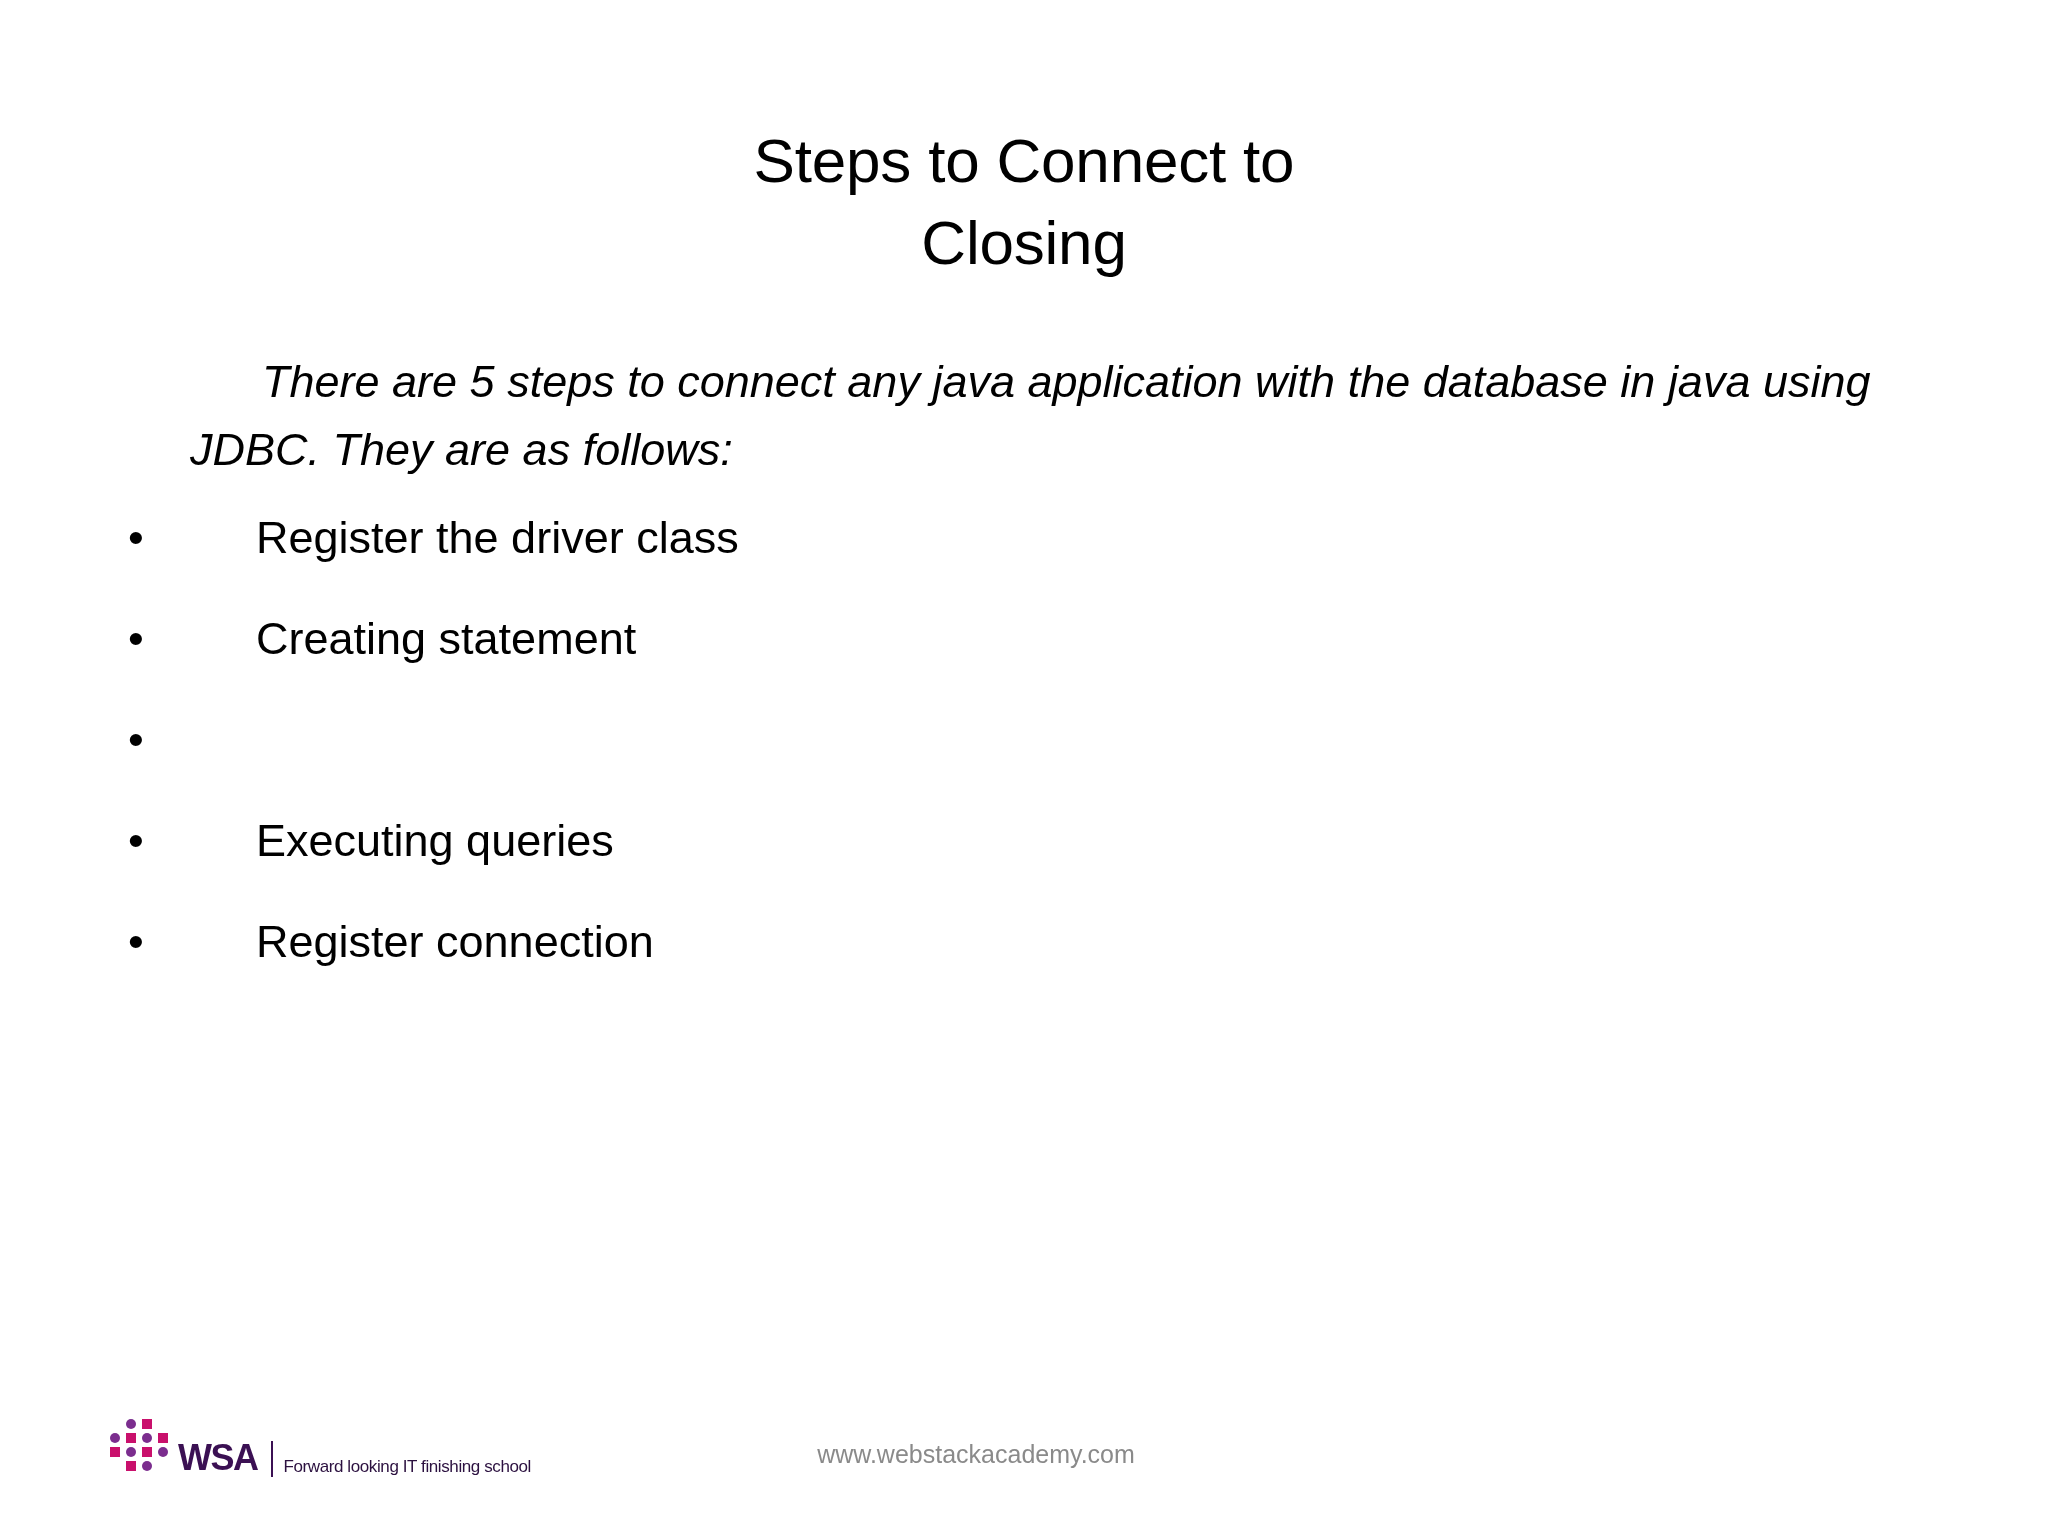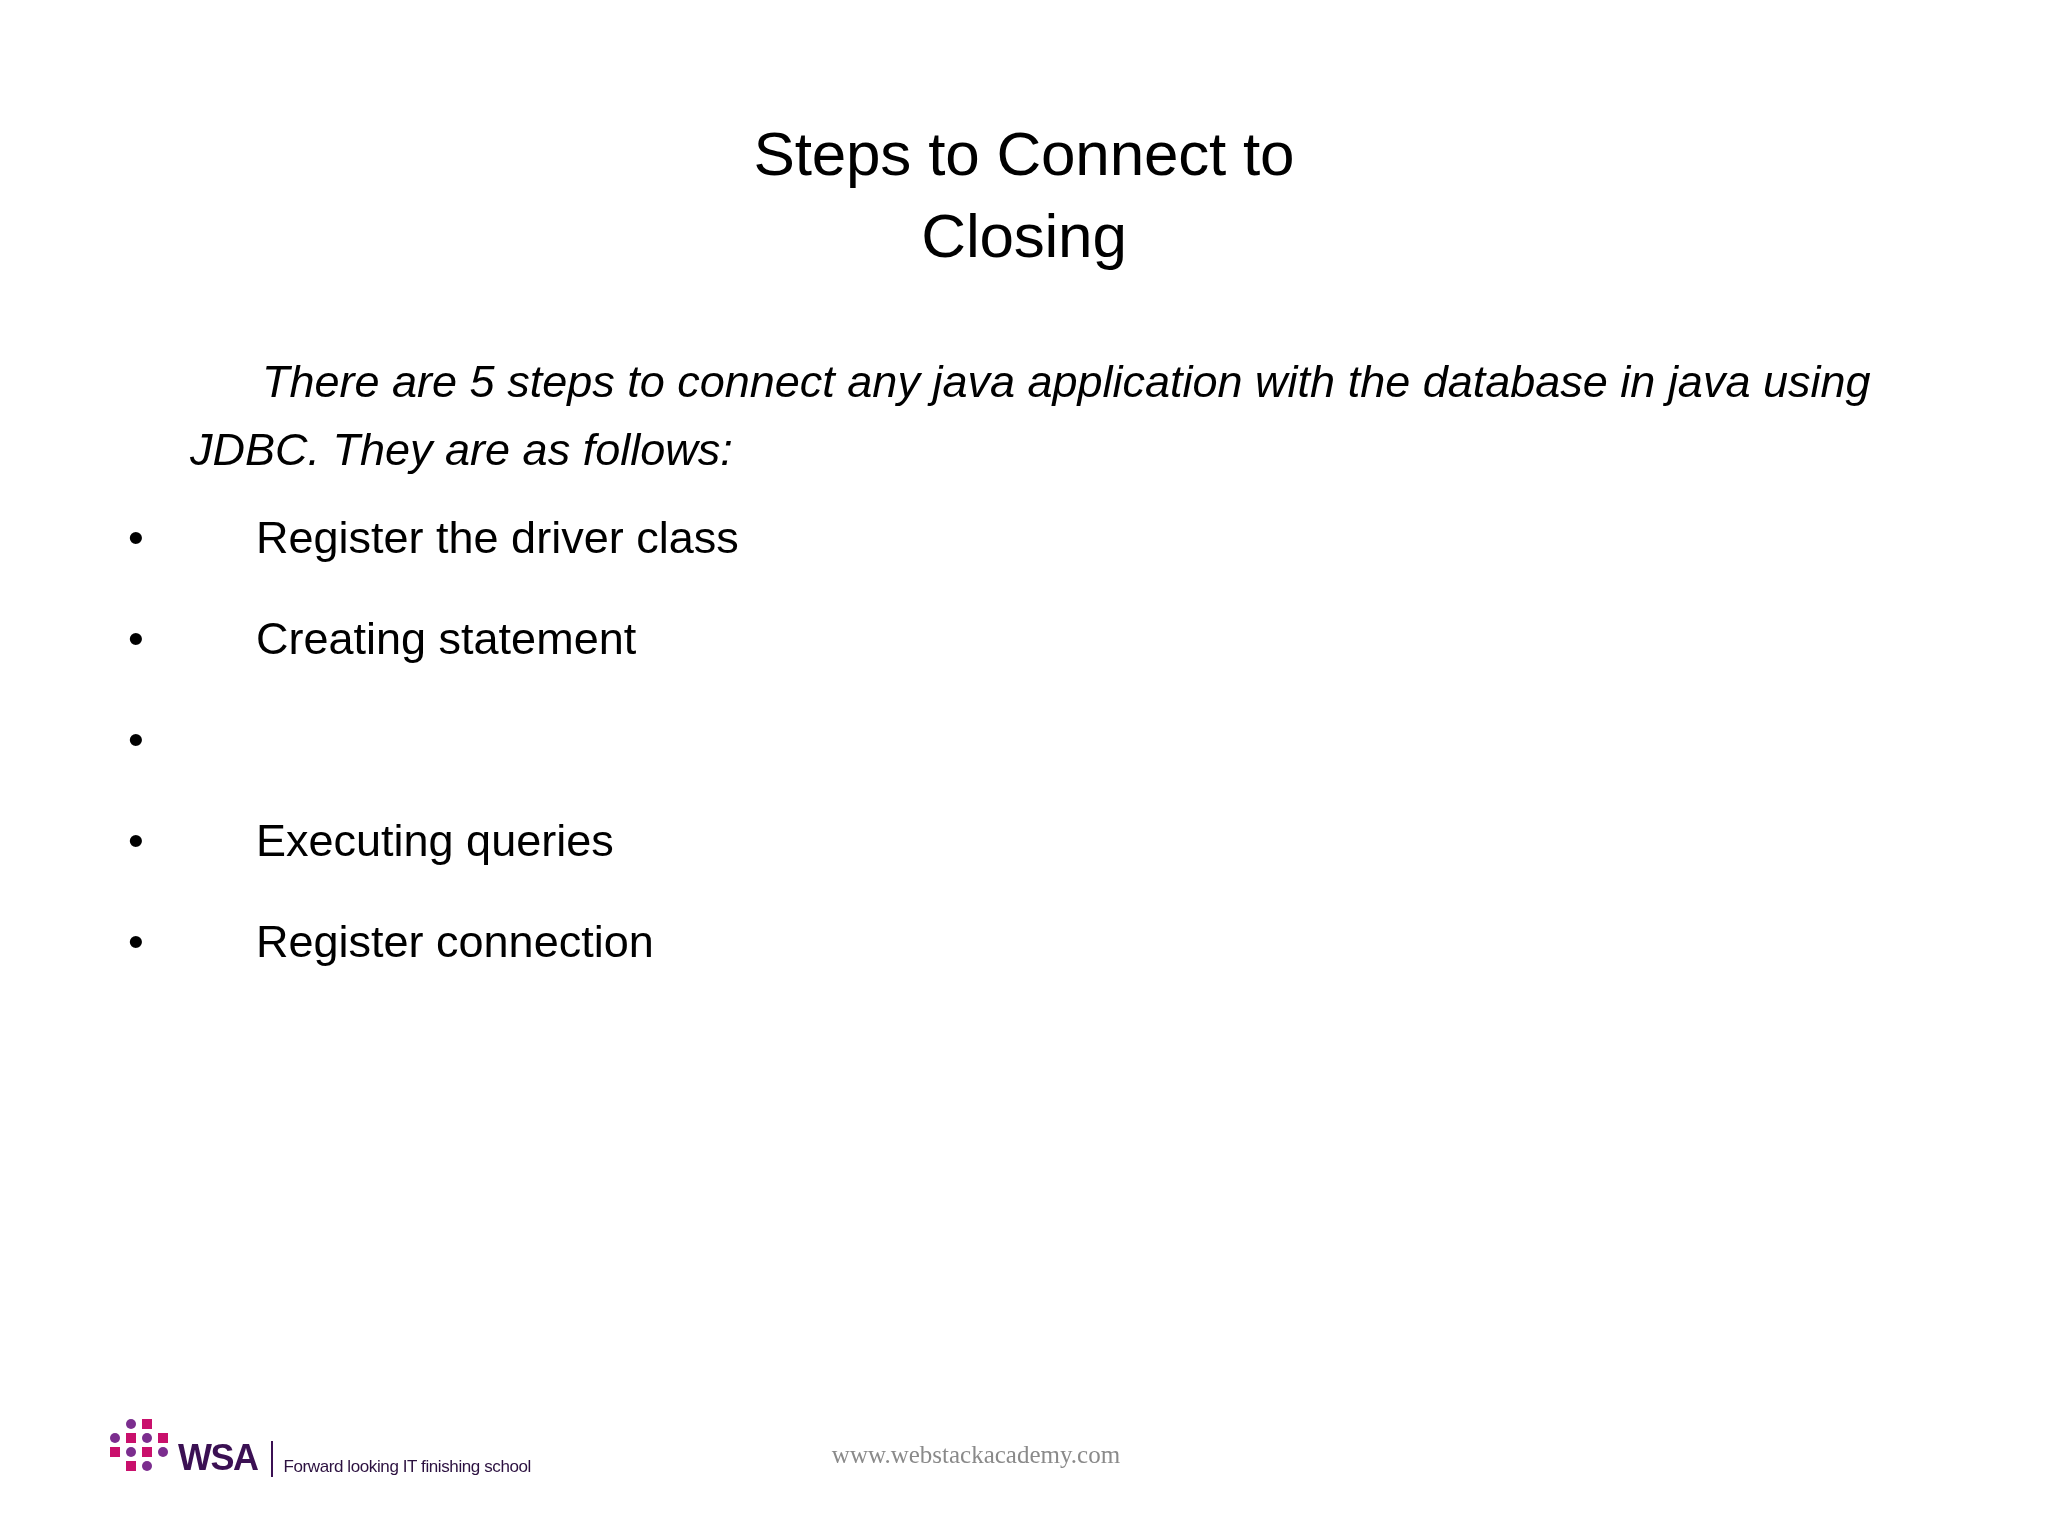--- a/index.html
+++ b/index.html
@@ -16,21 +16,21 @@
     width: 2048px;
     height: 1535px;
     background: #ffffff;
     overflow: hidden;
   }
 
   
   .title-block {
     position: absolute;
     left: 0;
-    top: 113px;
+    top: 120px;
     width: 2048px;
     text-align: center;
   }
   .title-line {
     font-family: "Liberation Sans", sans-serif;
     font-size: 62px;
     line-height: 82px;
     font-weight: 400;
     color: #000000;
     letter-spacing: -0.2px;
@@ -140,21 +140,21 @@
   }
 
   .footer-url {
     position: absolute;
     left: 0;
     bottom: 66px;
     width: 2048px;
     text-align: center;
     padding-right: 96px;
     box-sizing: border-box;
-    font-family: Liberation Serif, serif;
+    font-family: Liberation Sans, sans-serif;
     font-size: 25px;
     color: #8a8a8a;
   }
 </style>
 </head>
 <body>
 
 <div class="slide">
 
   <div class="title-block">

